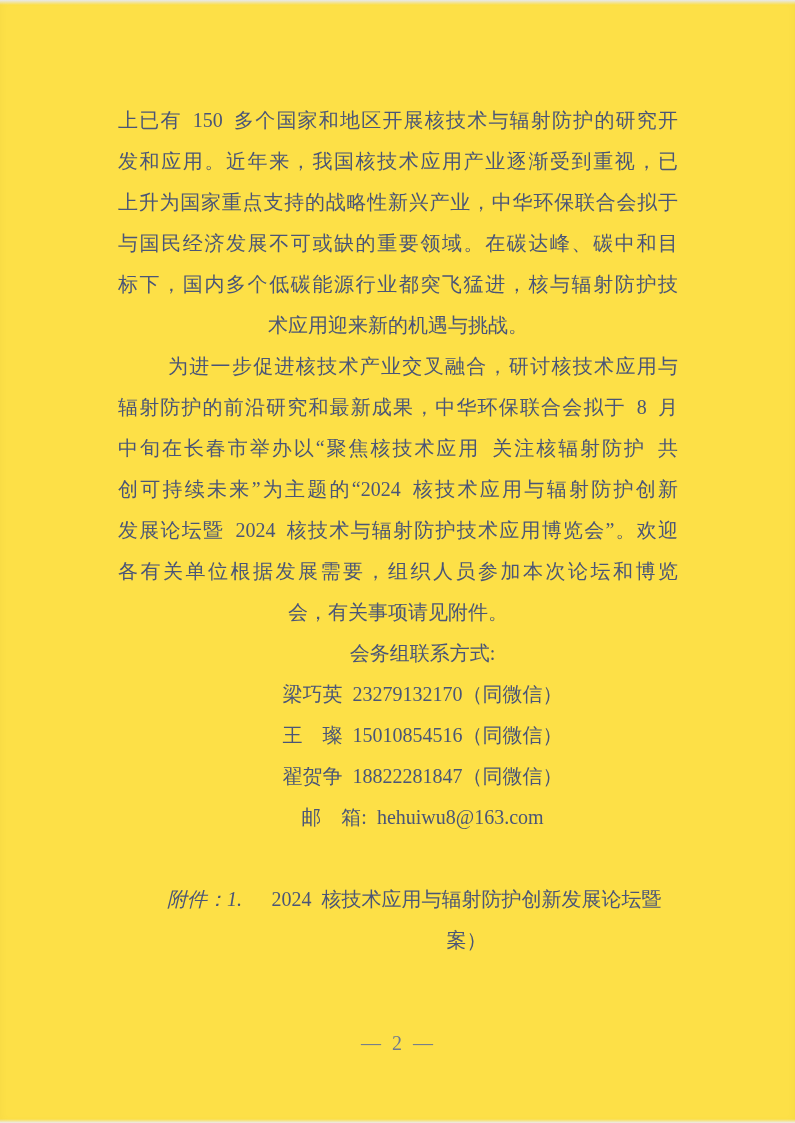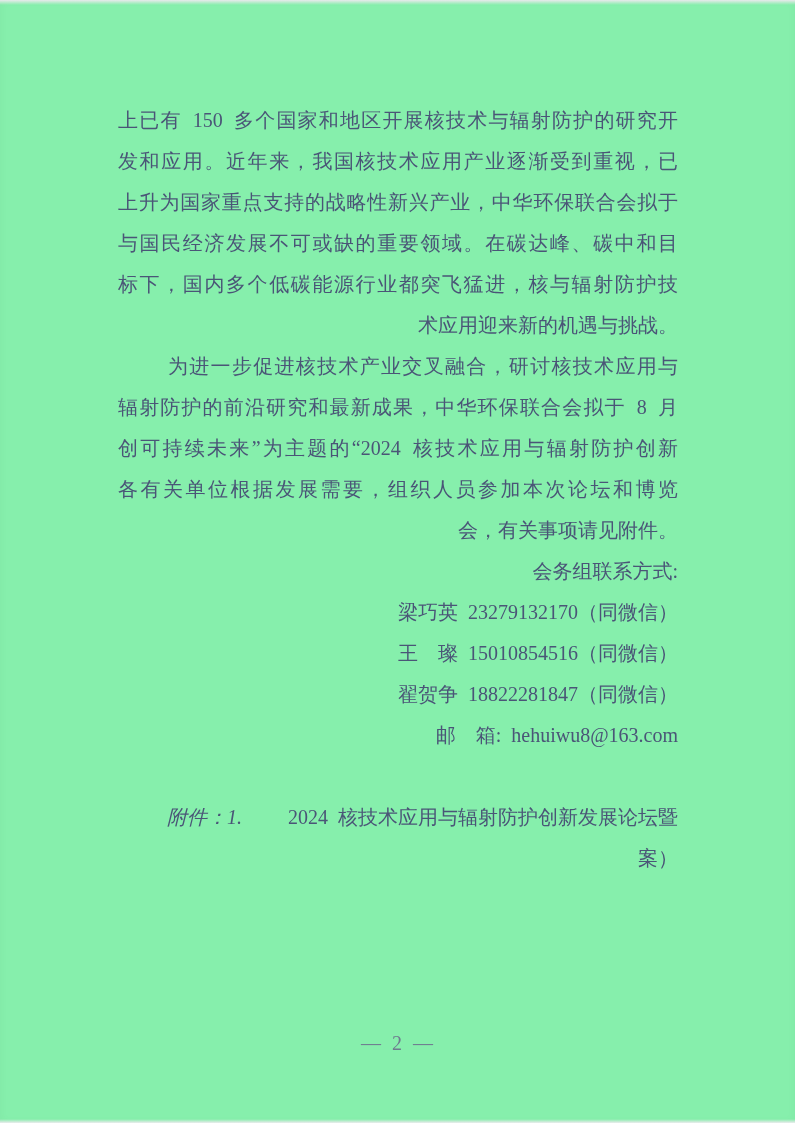--- a/index.html
+++ b/index.html
@@ -4,21 +4,21 @@
 <style>
   html, body {
     margin: 0;
     padding: 0;
     background: #ffffff;
   }
   .page {
     position: relative;
     width: 795px;
     height: 1123px;
-    background: #86efac;
+    background: #fde047;
     overflow: hidden;
     font-family: "Liberation Serif", "DejaVu Serif", serif;
     color: var(--text, #4a5577);
     box-shadow: inset 0 0 10px rgba(0,0,0,0.035);
   }
   .scan-edge-top {
     position: absolute; top: 0; left: 0; right: 0; height: 5px;
     background: linear-gradient(#e9eaec, rgba(255,255,255,0));
   }
   .scan-edge-bottom {
@@ -31,21 +31,21 @@
     top: 100px;
     width: 560px;
     font-size: 20px;
     line-height: 41px;
     word-spacing: 5px;
   }
   .ln {
     height: 41px;
     line-height: 41px;
     white-space: nowrap;
-    text-align: right;
+    text-align: center;
   }
   
   .j {
     white-space: normal;
     text-align: justify;
     text-align-last: justify;
   }
   .ind { text-indent: 50px; }
   .pad { padding-left: 49px; }
   .attachment {
@@ -84,21 +84,23 @@
 
     <div class="ln j">上已有 150 多个国家和地区开展核技术与辐射防护的研究开</div>
     <div class="ln j">发和应用。近年来，我国核技术应用产业逐渐受到重视，已</div>
     <div class="ln j">上升为国家重点支持的战略性新兴产业，中华环保联合会拟于</div>
     <div class="ln j">与国民经济发展不可或缺的重要领域。在碳达峰、碳中和目</div>
     <div class="ln j">标下，国内多个低碳能源行业都突飞猛进，核与辐射防护技</div>
     <div class="ln">术应用迎来新的机遇与挑战。</div>
 
     <div class="ln j ind">为进一步促进核技术产业交叉融合，研讨核技术应用与</div>
     <div class="ln j">辐射防护的前沿研究和最新成果，中华环保联合会拟于 8 月</div>
+    <div class="ln j">中旬在长春市举办以“聚焦核技术应用 关注核辐射防护 共</div>
     <div class="ln j">创可持续未来”为主题的“2024 核技术应用与辐射防护创新</div>
+    <div class="ln j">发展论坛暨 2024 核技术与辐射防护技术应用博览会”。欢迎</div>
     <div class="ln j">各有关单位根据发展需要，组织人员参加本次论坛和博览</div>
     <div class="ln">会，有关事项请见附件。</div>
 
     <div class="ln pad">会务组联系方式:</div>
     <div class="ln pad">梁巧英 23279132170（同微信）</div>
     <div class="ln pad">王　璨 15010854516（同微信）</div>
     <div class="ln pad">翟贺争 18822281847（同微信）</div>
     <div class="ln pad">邮　箱: hehuiwu8@163.com</div>
 
     <div class="attachment">

